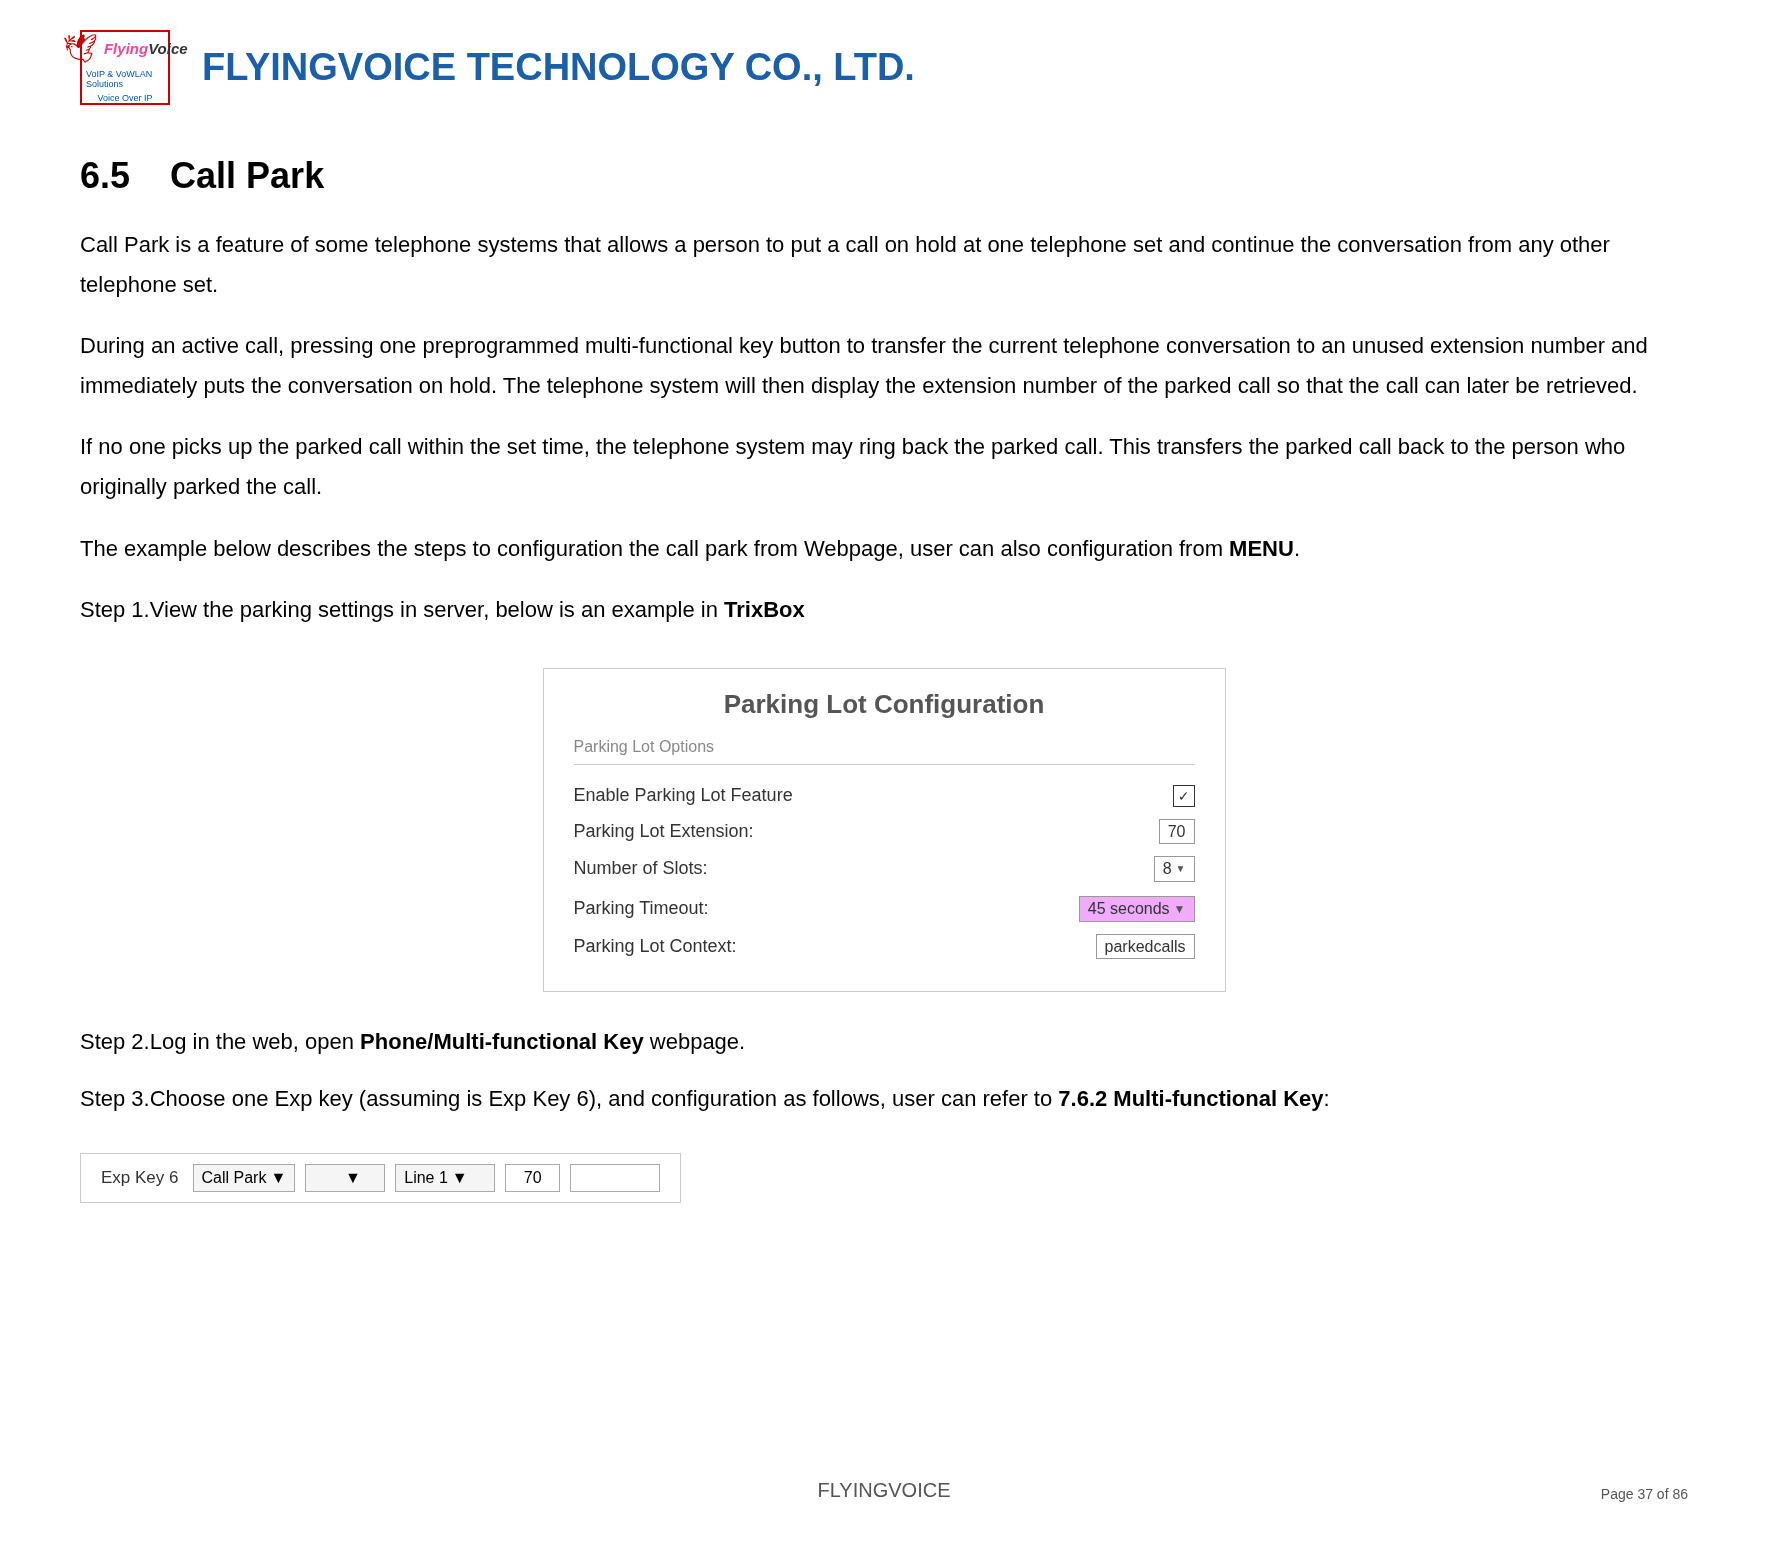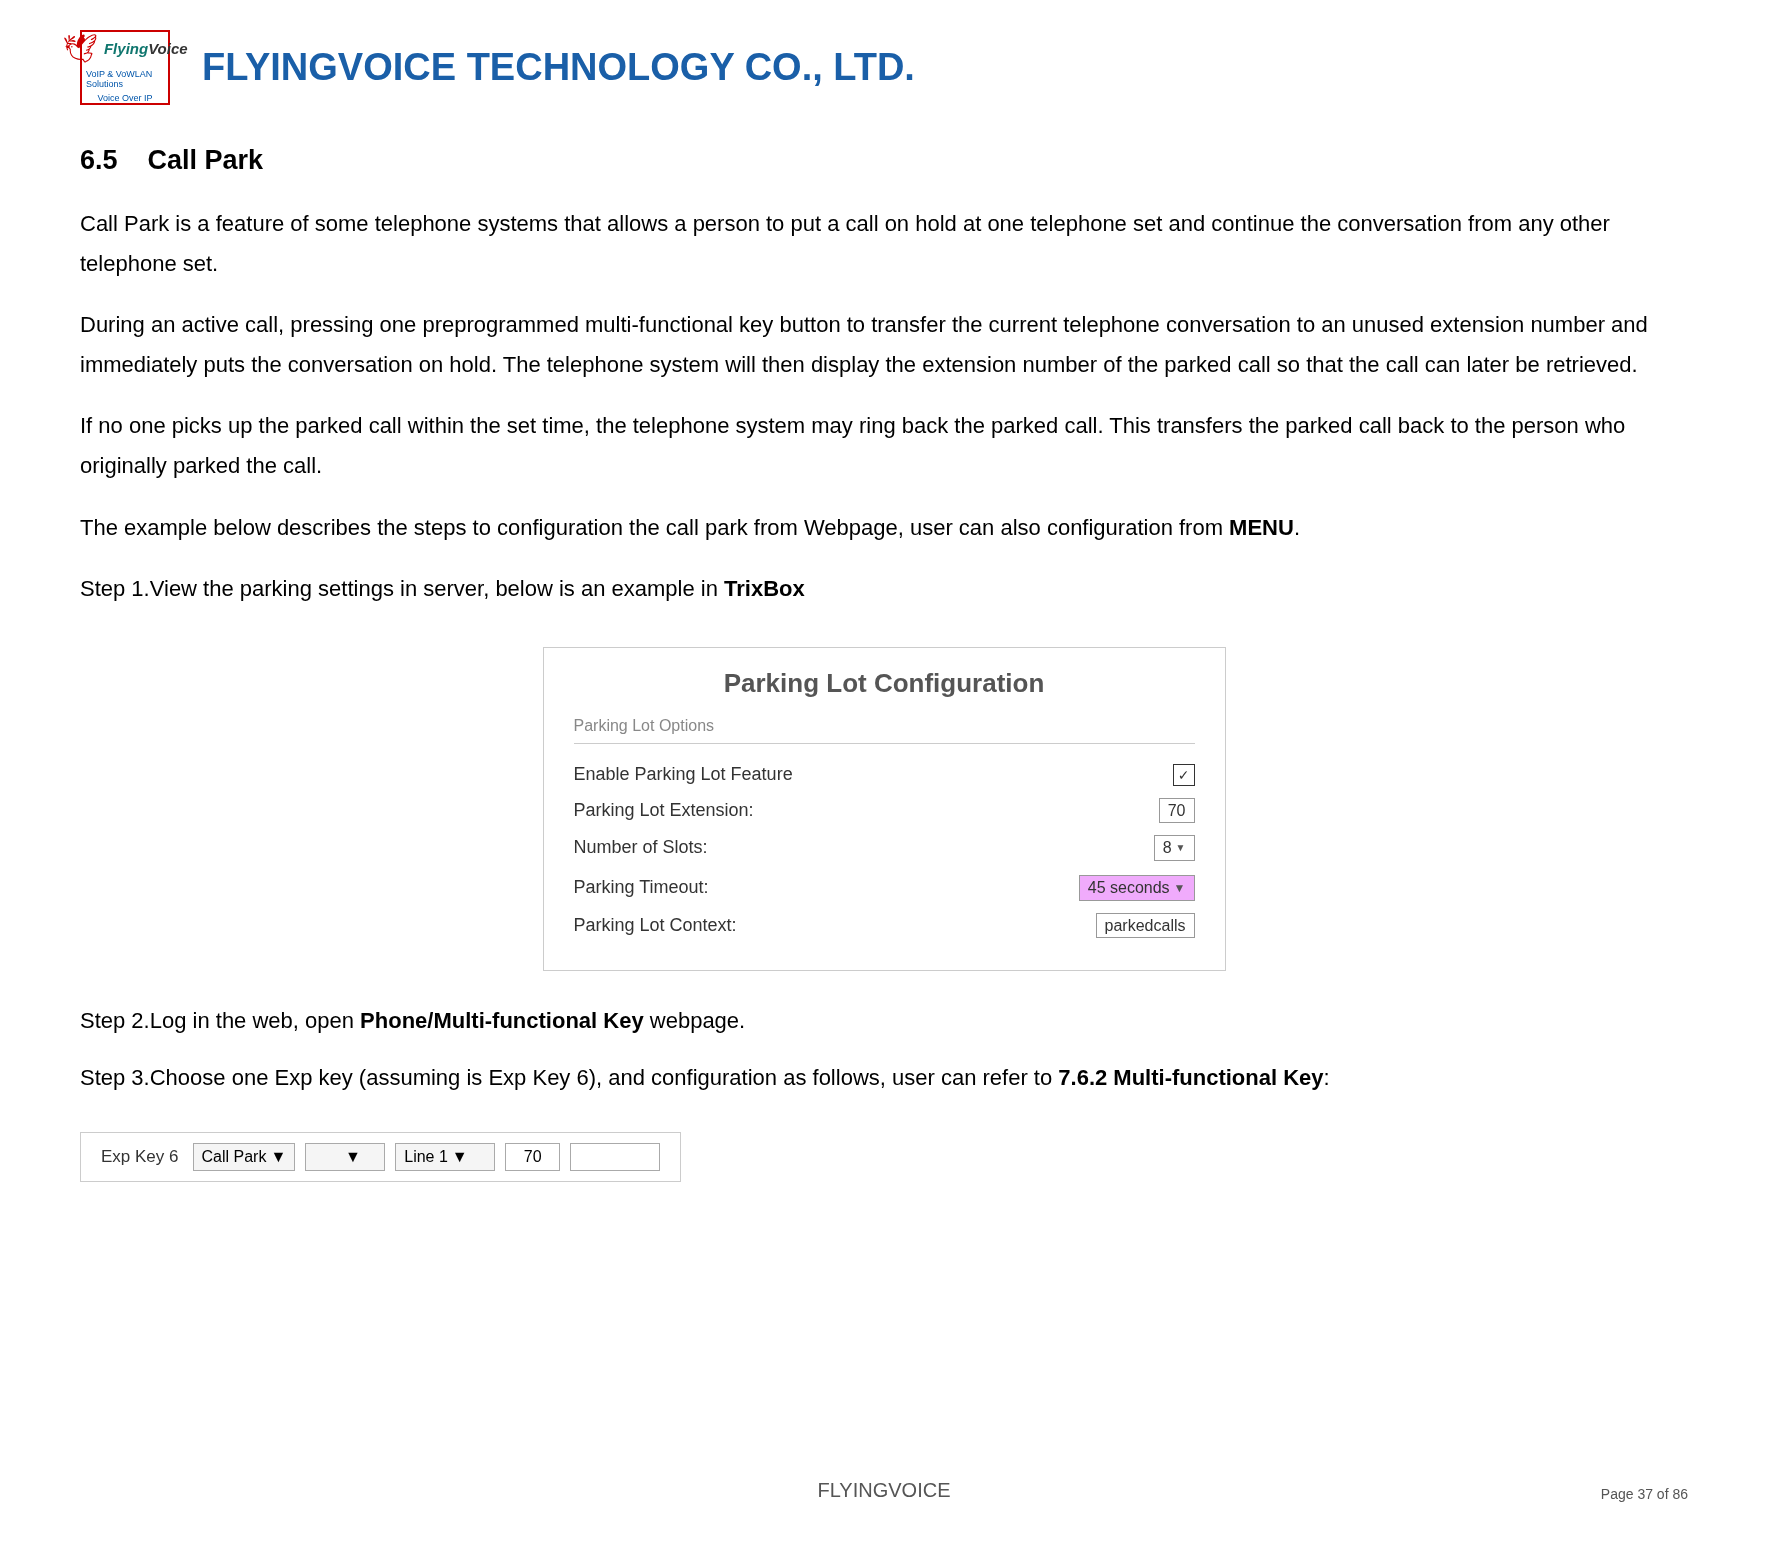--- a/index.html
+++ b/index.html
@@ -77,24 +77,24 @@
     }
 
     .company-name {
       font-size: 38px;
       font-weight: bold;
       color: #1a5fa8;
     }
 
     
     .section-title {
-      font-size: 27px;
+      font-size: 36px;
       font-weight: bold;
       margin-bottom: 28px;
-      margin-top: 10px;
+      margin-top: 20px;
     }
 
     
     .body-text {
       font-size: 22px;
       line-height: 1.8;
       margin-bottom: 22px;
       color: #000;
     }
 
@@ -295,21 +295,21 @@
 
 <div class="page-container">
 
   <div class="header">
     <div class="logo-area">
       <div class="logo-box">
         <div class="logo-top-row">
           <span class="flying-bird">🕊</span>
           <div class="flyingvoice-logo-text">
             <span class="flying-text">
-              <span style="color:#0f766e;margin-top:20px;">Flying</span><span style="color:#333;">Voice</span>
+              <span style="color:#ec4899;margin-top:20px;">Flying</span><span style="color:#333;">Voice</span>
             </span>
           </div>
         </div>
         <div class="logo-subtitle">VoIP &amp; VoWLAN Solutions</div>
         <div class="logo-subtitle">Voice Over IP</div>
       </div>
     </div>
     <div class="company-name">
       <span style="color:#1a5fa8; font-weight:bold;">FLYINGVOICE TECHNOLOGY CO., LTD.</span>
     </div>

